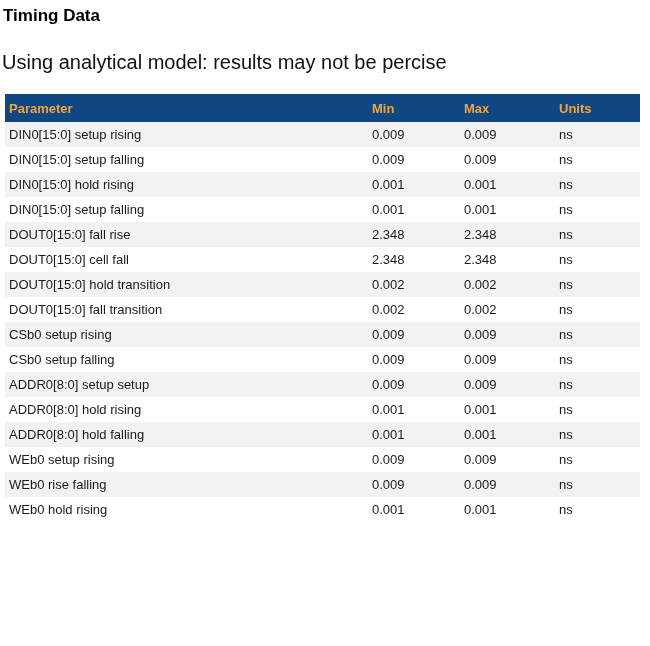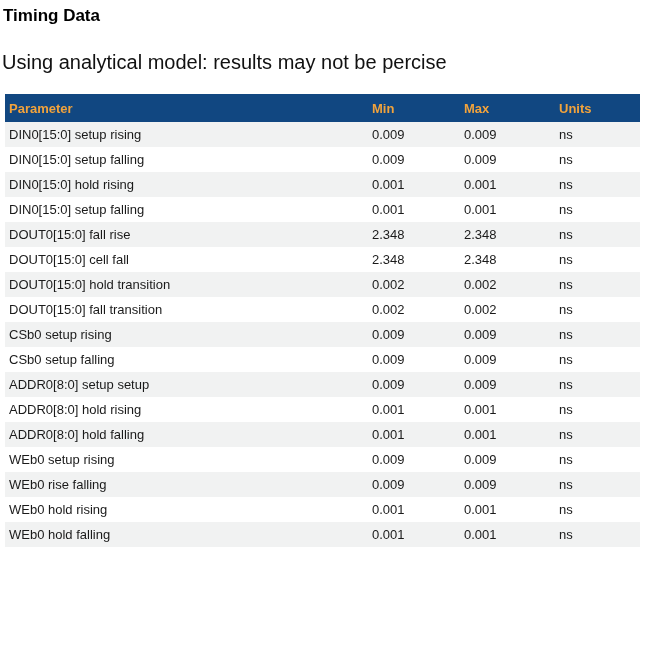--- a/index.html
+++ b/index.html
@@ -190,21 +190,15 @@
     <td>ns</td>
   </tr>
 
   <tr>
     <td>WEb0 hold rising</td>
     <td>0.001</td>
     <td>0.001</td>
     <td>ns</td>
   </tr>
 
-  <tr>
-    <td>WEb0 hold falling</td>
-    <td>0.001</td>
-    <td>0.001</td>
-    <td>ns</td>
-  </tr>
 </tbody>
   </table>
 </div>
 
 </body></html>

